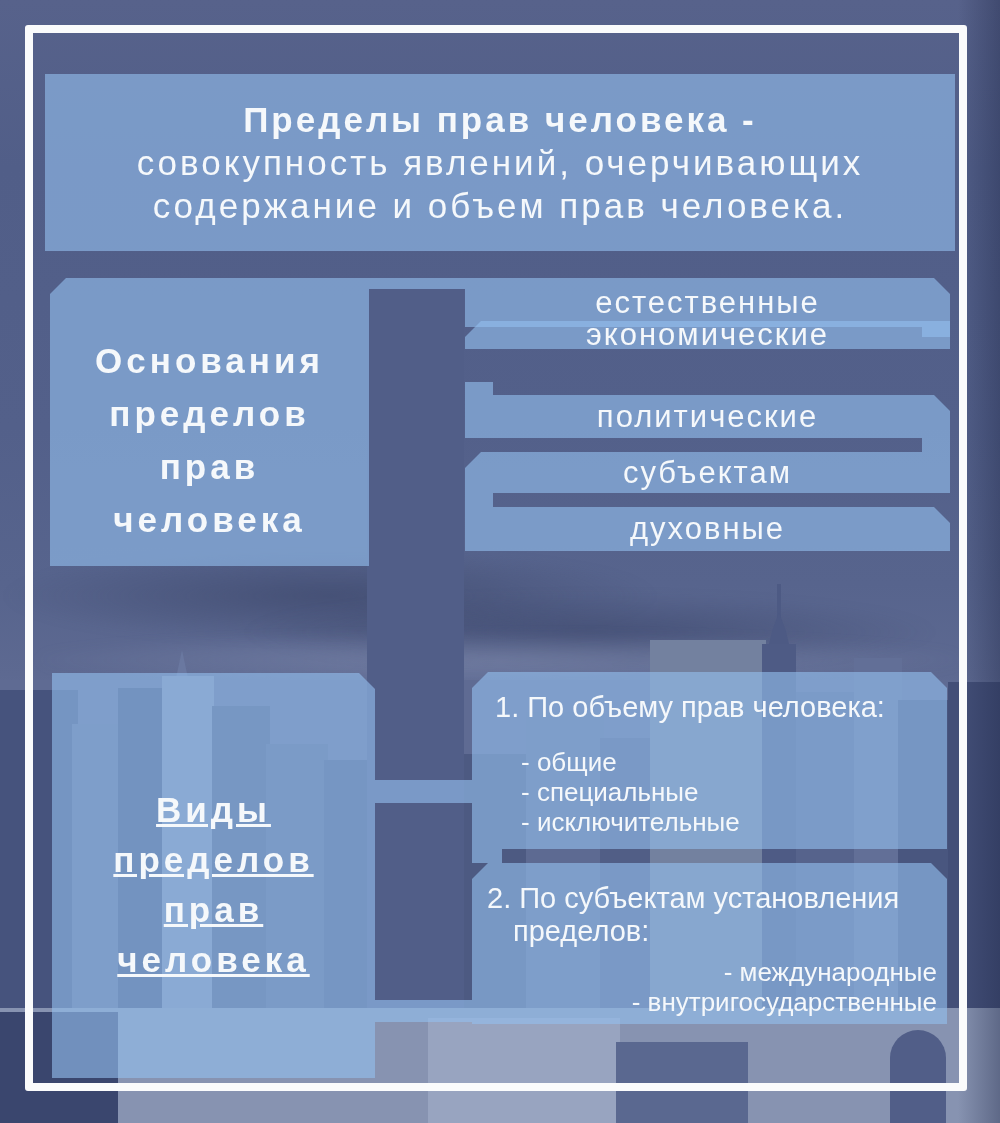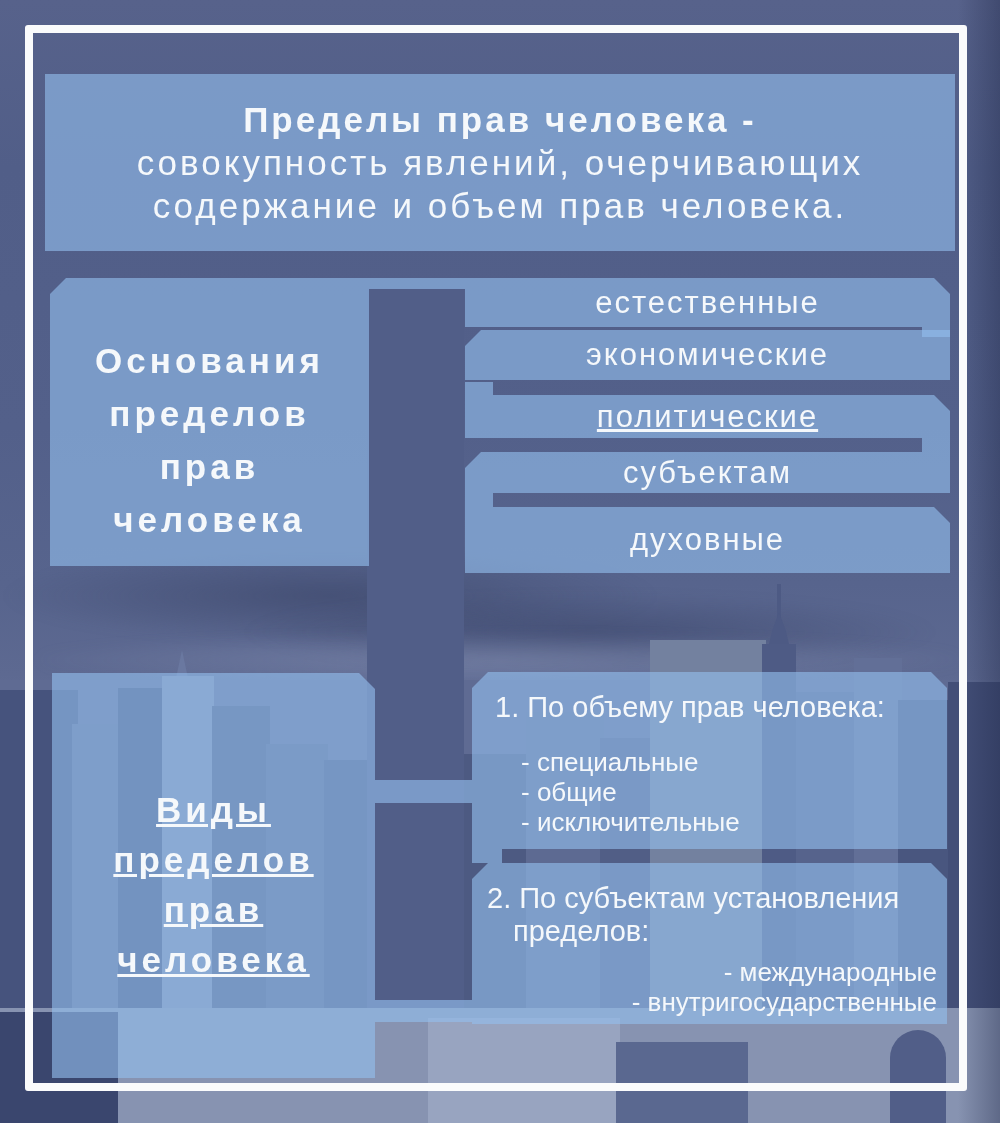--- a/index.html
+++ b/index.html
@@ -113,49 +113,49 @@
 
   <div class="abs fill" style="left:369px;top:278px;width:96px;height:11px;"></div>
   <div class="abs fill" style="left:922px;top:327px;width:28px;height:10px;"></div>
   <div class="abs fill" style="left:465px;top:382px;width:28px;height:13px;"></div>
   <div class="abs fill" style="left:922px;top:438px;width:28px;height:14px;"></div>
   <div class="abs fill" style="left:465px;top:493px;width:28px;height:14px;"></div>
 
   <div class="abs fill g-item ch-tr" style="top:278px;height:49px;">
     <span>естественные</span>
   </div>
-  <div class="abs fill g-item ch-tl" style="top:330px;height:50px;">
+  <div class="abs fill g-item ch-tl" style="top:321px;height:28px;">
     <span>экономические</span>
   </div>
-  <div class="abs fill g-item ch-tr" style="top:395px;height:43px;text-decoration:underline;">
+  <div class="abs fill g-item ch-tr" style="top:395px;height:43px;">
     <span>политические</span>
   </div>
   <div class="abs fill g-item ch-tl" style="top:452px;height:41px;">
     <span>субъектам</span>
   </div>
-  <div class="abs fill g-item ch-tr" style="top:507px;height:66px;">
+  <div class="abs fill g-item ch-tr" style="top:507px;height:44px;">
     <span>духовные</span>
   </div>
 
   <div class="abs fill block-title t-block ch-tr">
     <div>Виды</div>
     <div>пределов</div>
     <div>прав</div>
     <div>человека</div>
   </div>
 
   <div class="abs fill" style="left:375px;top:780px;width:97px;height:23px;"></div>
   <div class="abs fill" style="left:375px;top:1000px;width:97px;height:22px;"></div>
   <div class="abs fill" style="left:472px;top:849px;width:30px;height:14px;"></div>
 
   <div class="abs fill panel ch-both" style="top:672px;height:177px;">
     <div>1. По объему прав человека:</div>
     <div class="sub">
+      <div>- общие</div>
       <div>- специальные</div>
-      <div>- общие</div>
       <div>- исключительные</div>
     </div>
   </div>
 
   <div class="abs fill panel ch-both" style="top:863px;height:161px;padding-left:15px;">
     <div>2. По субъектам установления</div>
     <div class="indent">пределов:</div>
     <div class="sub" style="margin-top:9px;text-align:right;">
       <div>- международные</div>
       <div>- внутригосударственные</div>

